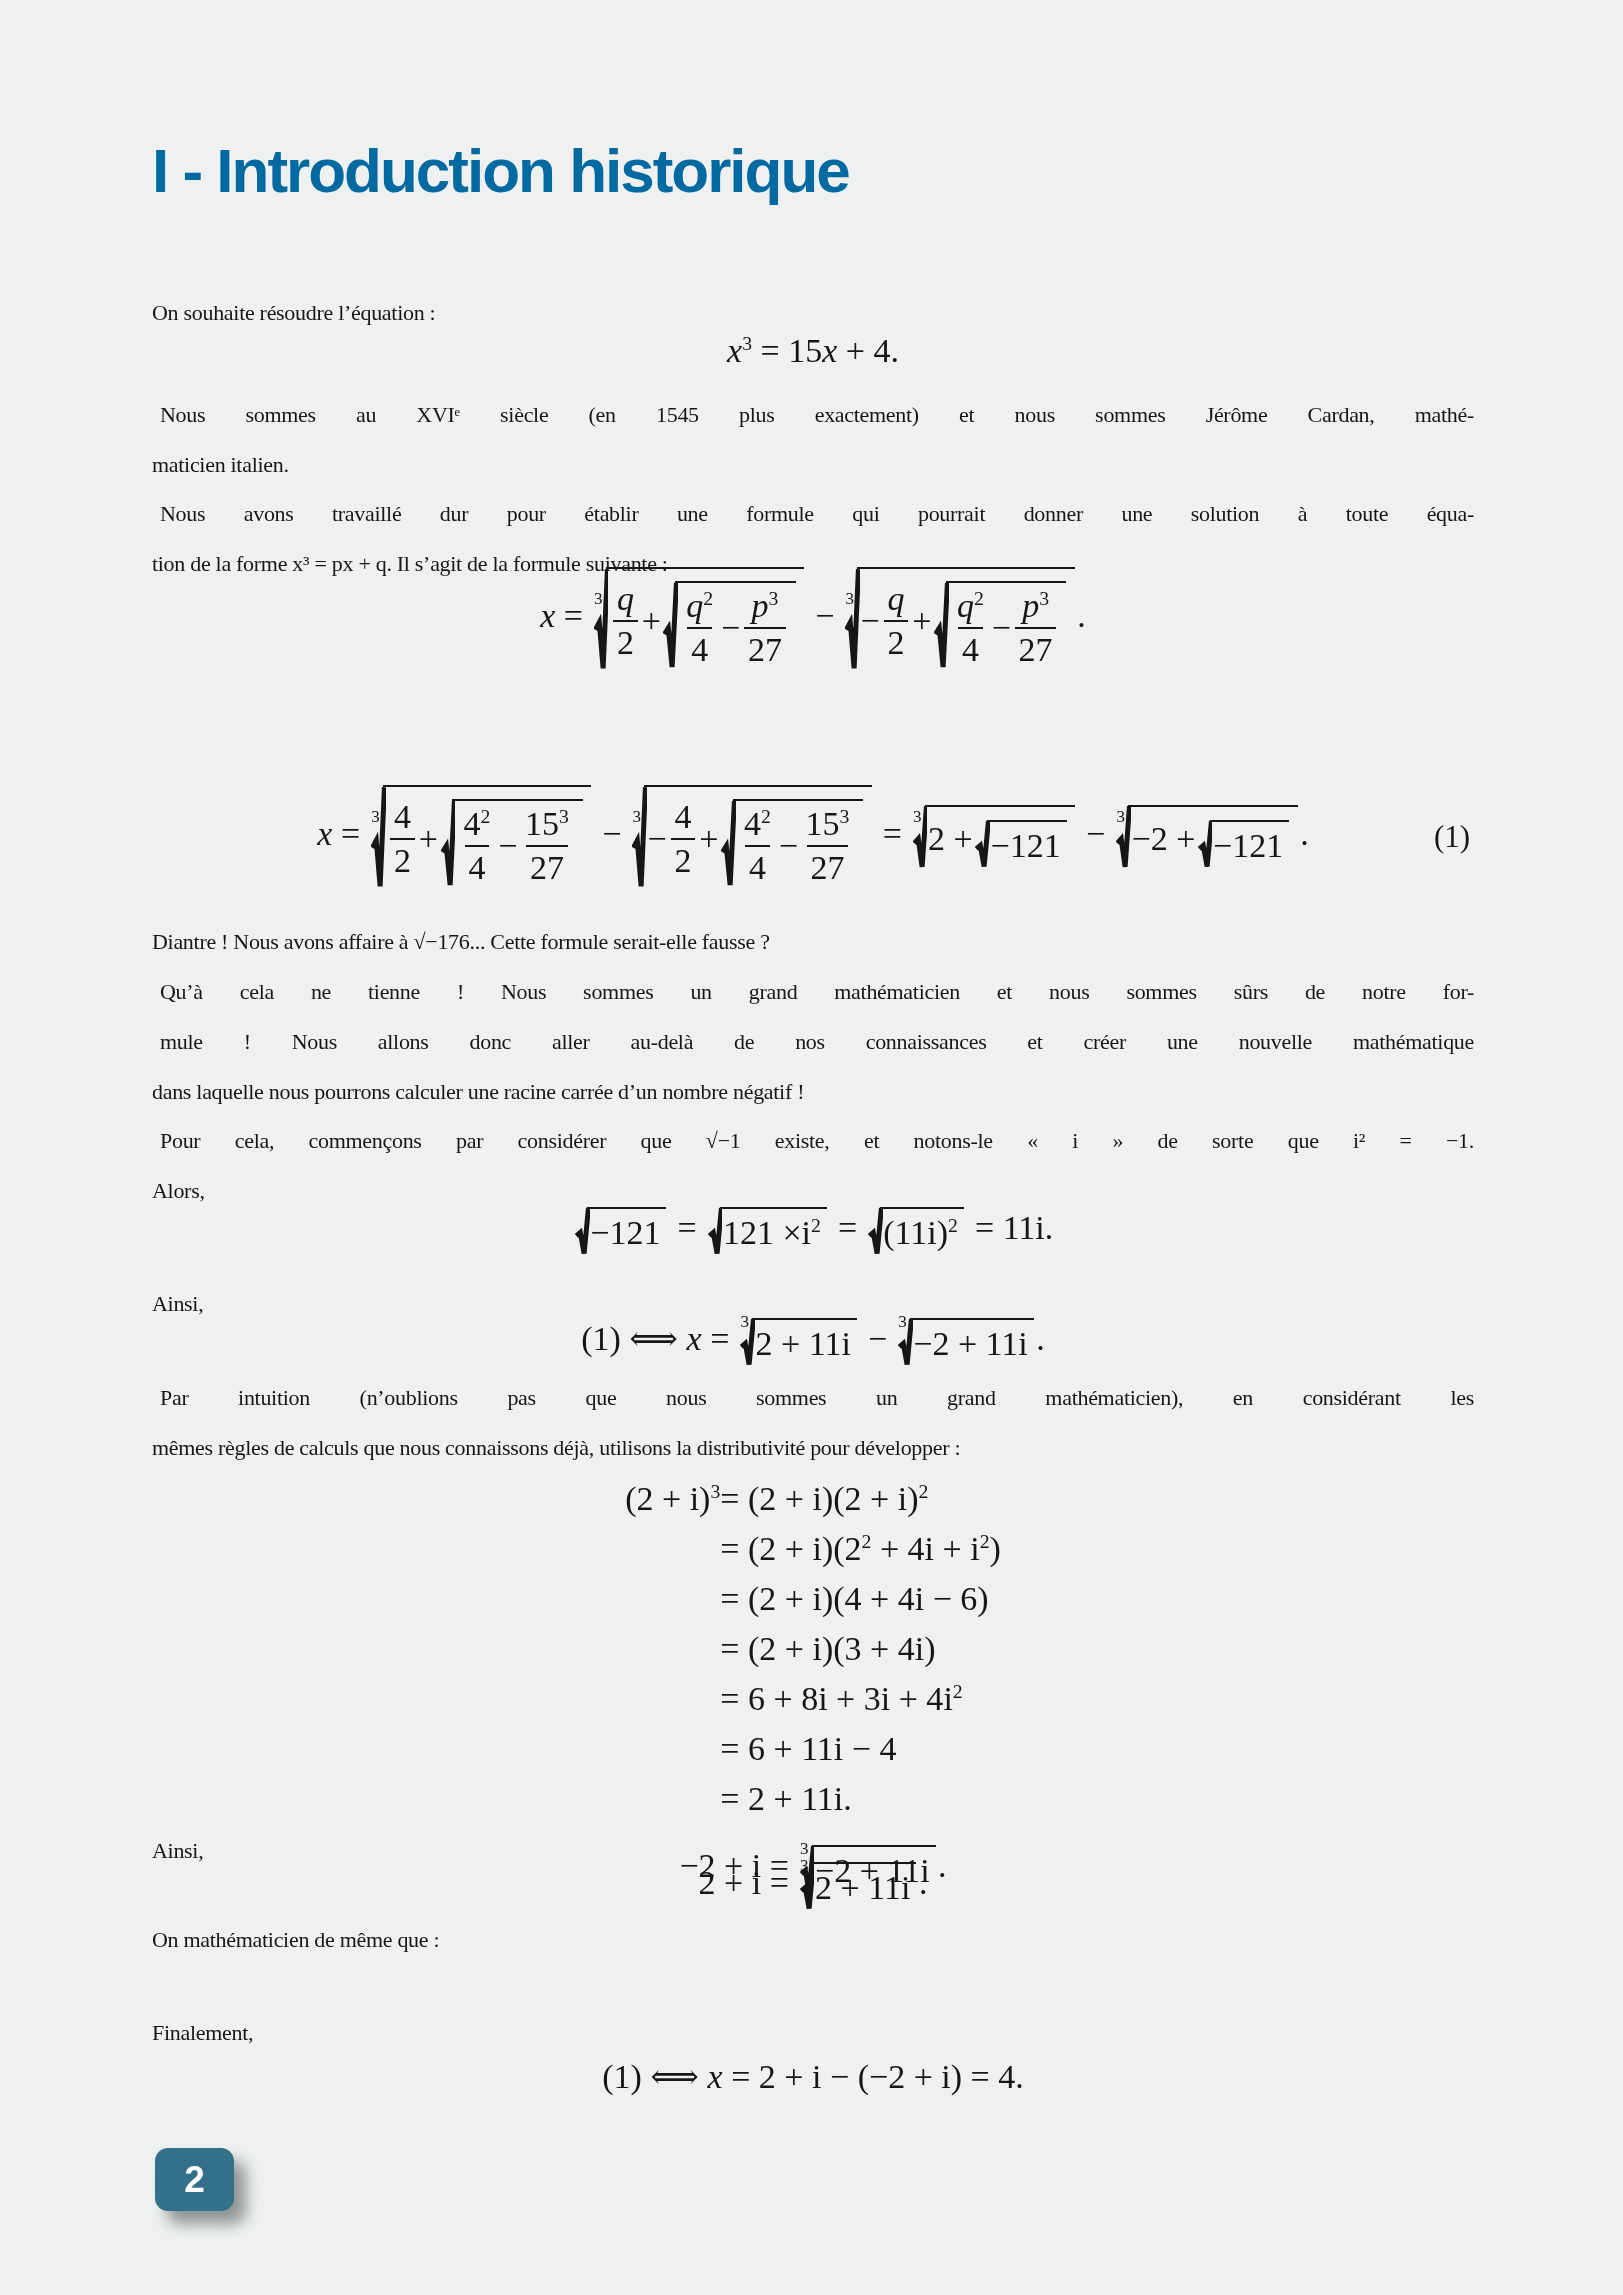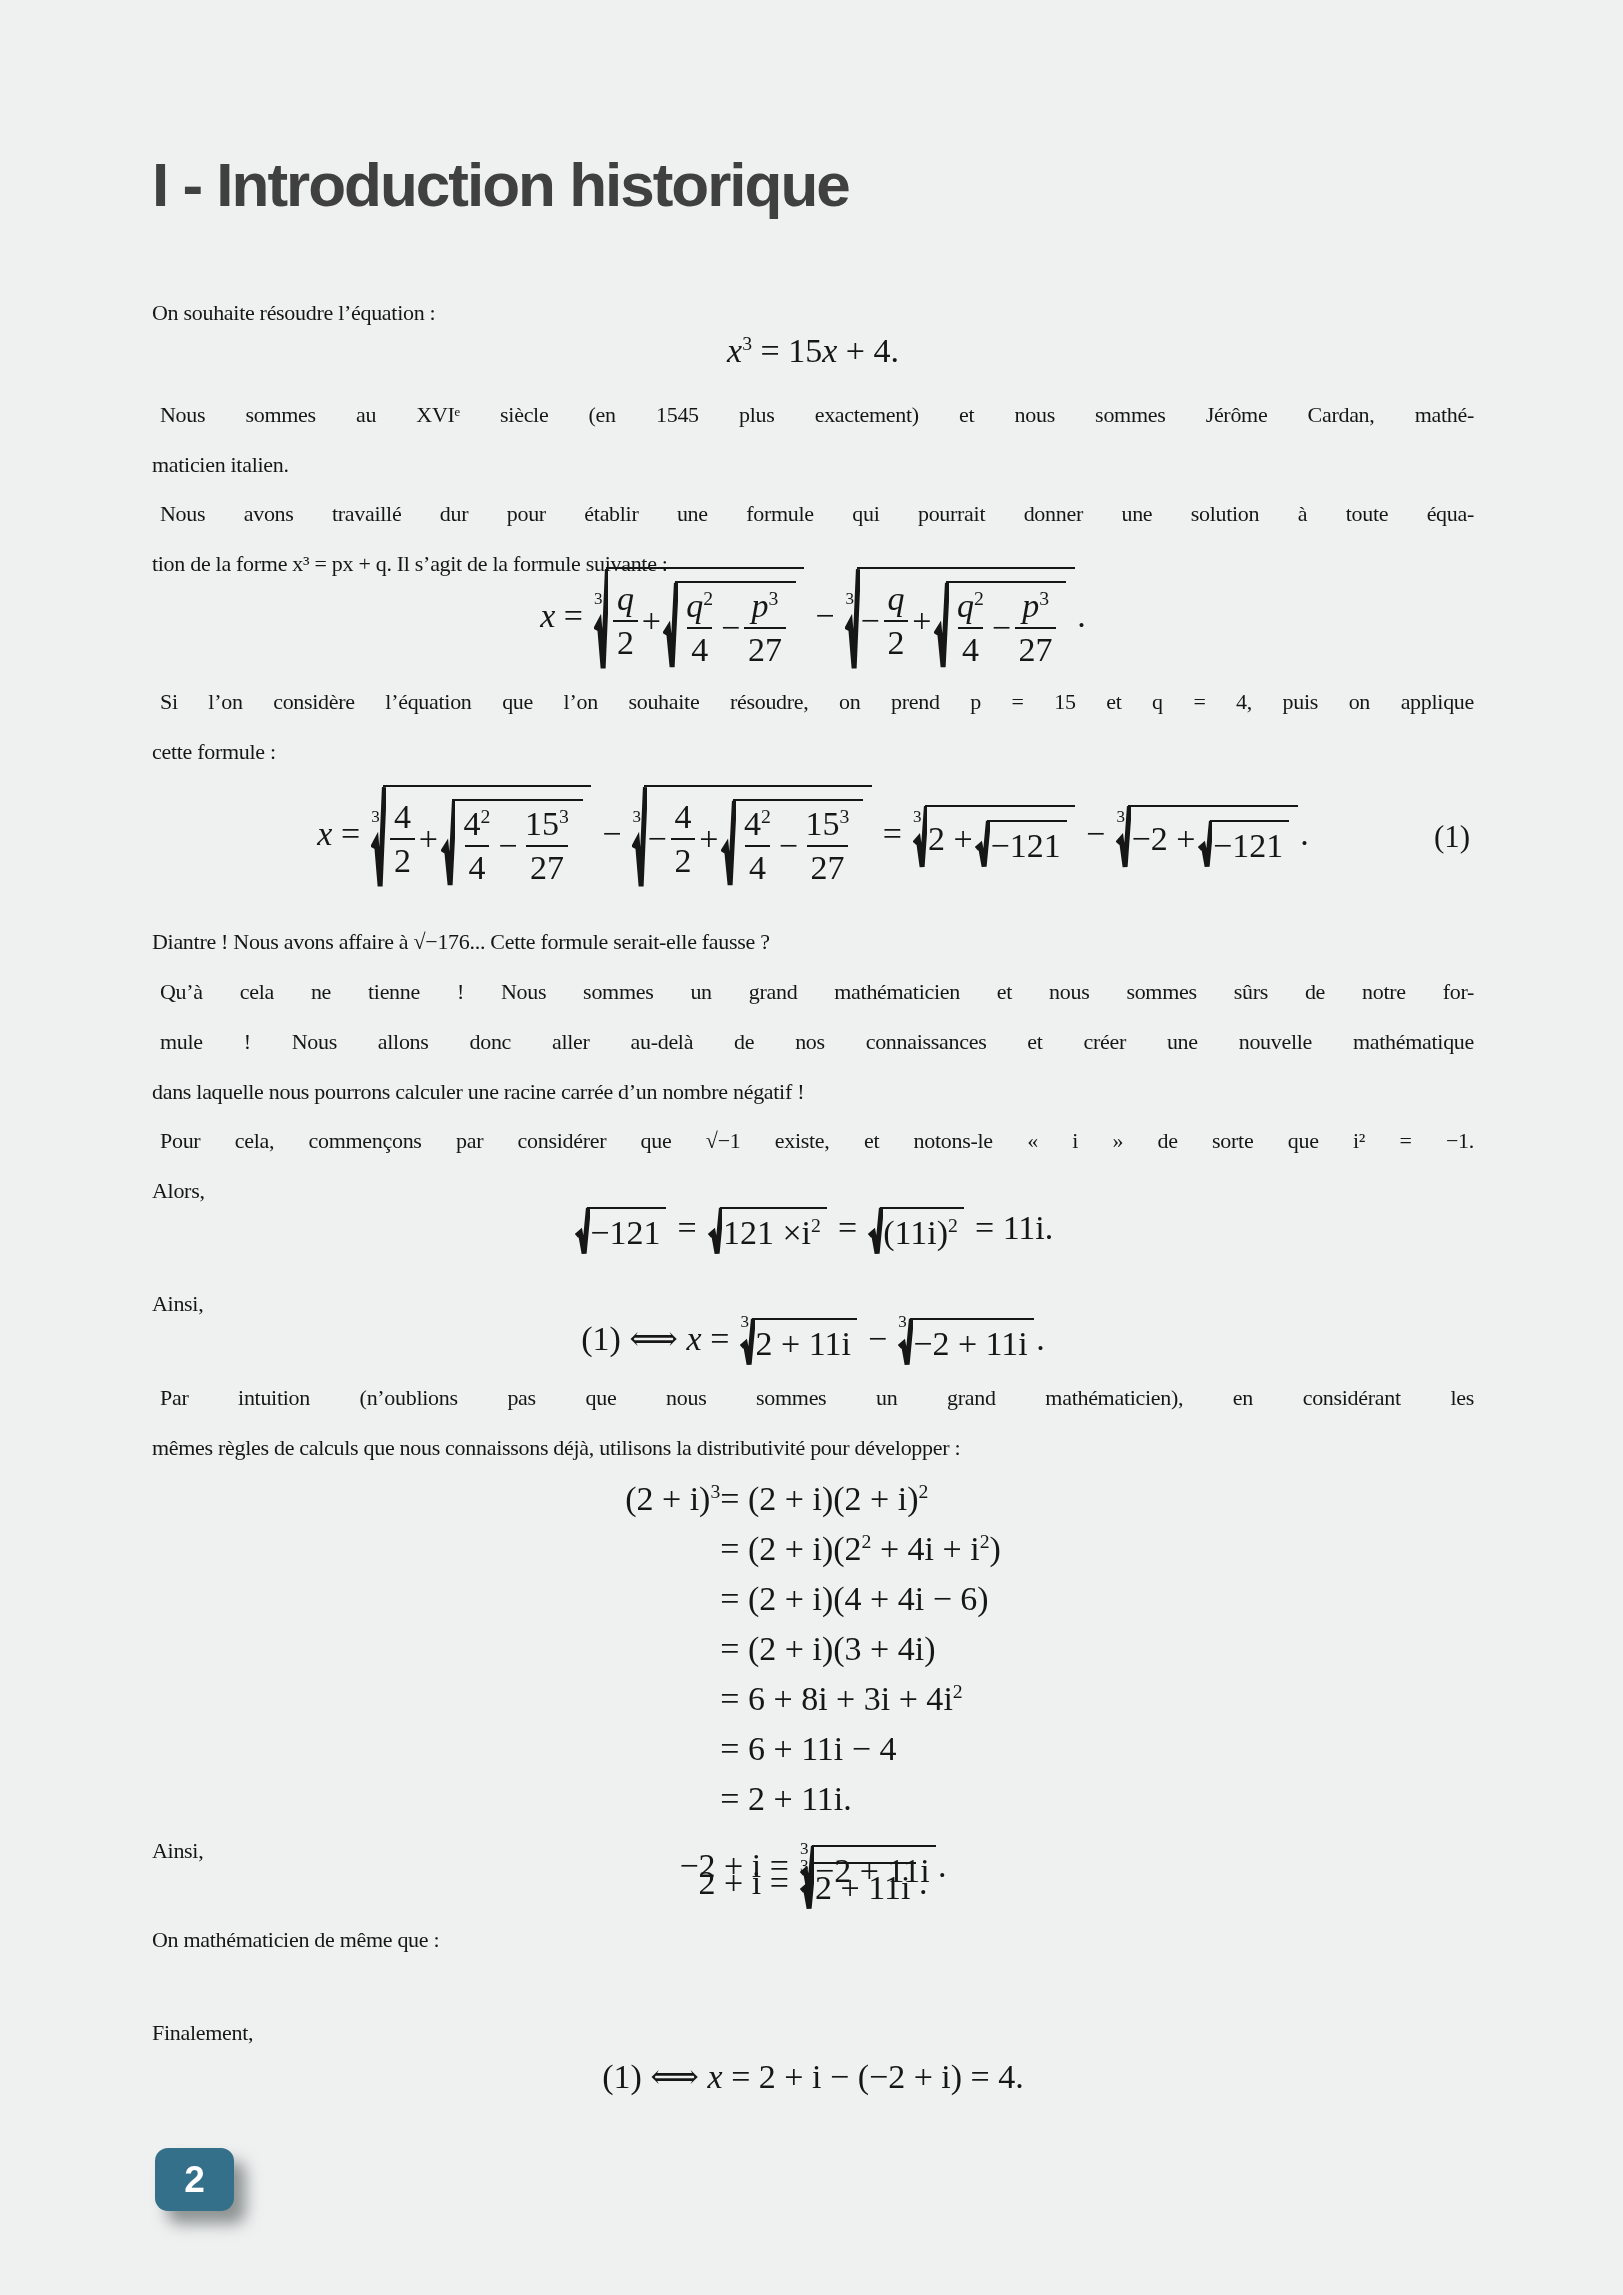--- a/index.html
+++ b/index.html
@@ -1,18 +1,18 @@
 <!DOCTYPE html>
 <html style="font-size:10.5px"><head>
 <meta charset="utf-8">
 <style>
   html,body{margin:0;padding:0;background:#eff1f1;}
   .page{position:relative;width:1623px;height:2295px;background:#eff1f1;overflow:hidden;color:#161616;}
-  .title{position:absolute;left:152px;top:149px;margin:0;font-family:"Liberation Sans",sans-serif;
-         font-weight:700;font-size:62px;letter-spacing:-2px;color:#404040;}
+  .title{position:absolute;left:152px;top:135px;margin:0;font-family:"Liberation Sans",sans-serif;
+         font-weight:700;font-size:62px;letter-spacing:-2px;color:#0369a1;}
   .para{position:absolute;left:152px;width:1322px;font-family:"Liberation Serif","DejaVu Serif",serif;
         font-size:22px;line-height:50px;letter-spacing:-0.3px;}
   .line{min-height:50px;}
   .jl{text-align:justify;text-align-last:justify;margin-left:8px;}
   .disp{position:absolute;left:152px;width:1322px;text-align:center;
         font-family:"Liberation Serif","DejaVu Serif",serif;font-size:34px;}
   .eqtag{position:absolute;right:3.9px;top:50%;transform:translateY(-50%);font-size:31px;}
   .mv{font-style:italic;}
   .mt{}
   sup.msup{font-size:58%;line-height:0;}
@@ -124,24 +124,20 @@
               <span class="mt"> − </span>
               <span class="frac">
                 <span class="fnum"><span class="msupw"><span class="mv">p</span><sup class="msup"><span class="mt">3</span></sup></span></span>
                 <span class="fden"><span class="mt">27</span></span>
               </span>
             </span>
           </span>
         </span>
       </span><span class="mt">.</span></div>
 
-  <div class="para" id="p4">
-    <div class="line jl">Si l’on considère l’équation que l’on souhaite résoudre, on prend p = 15 et q = 4, puis on applique</div>
-    <div class="line">cette formule :</div>
-  </div>
 
   <div class="disp" id="d-eq1">
     <span class="eqtag">(1)</span>
   <span class="mv">x</span><span class="mt"> = </span><span class="root">
         <span class="ridx">3</span>
         <span class="surd">
           <svg viewBox="0 0 30 100" preserveAspectRatio="none">
             <path d="M3 60 L11 53 L19 97 L28 2" fill="none" stroke="#161616" stroke-width="5" vector-effect="non-scaling-stroke"></path>
           </svg>
         </span>

